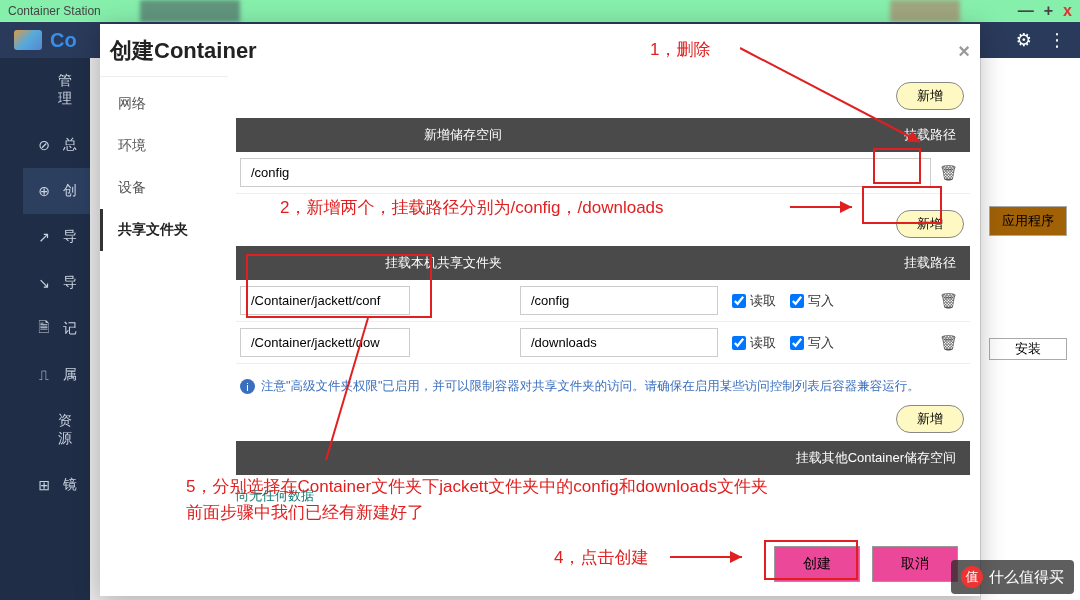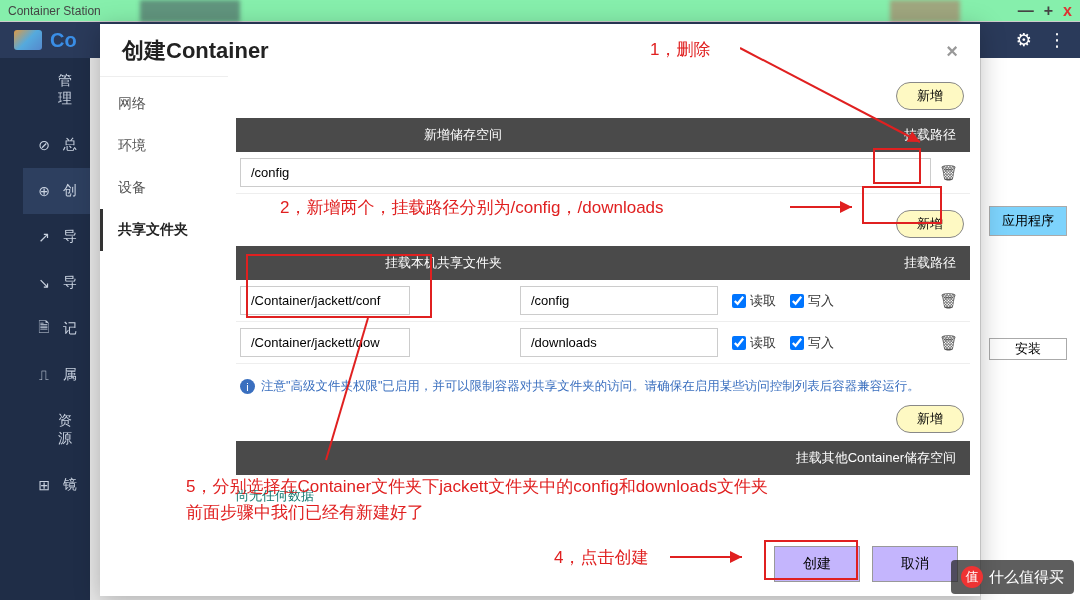--- a/index.html
+++ b/index.html
@@ -13,25 +13,25 @@
 .bgbar .logo { width: 28px; height: 20px; background: linear-gradient(135deg,#d94,#5ad,#58c); border-radius: 3px; margin-right: 8px; }
 .bgbar .t { font-size: 20px; color: #3a8ee6; font-weight: bold; }
 .bgbar .right { margin-left: auto; display: flex; gap: 16px; align-items: center; font-size: 18px; }
 
 .sidebar { position: absolute; top: 58px; left: 0; width: 90px; bottom: 0; background: #1f2d47; color: #c9d2e0; font-size: 14px; }
 .sidebar .item { display: flex; align-items: center; gap: 10px; padding: 14px 12px; border-bottom: 0; margin-left: 23px; }
 .sidebar .item.active { background: #2d3f5f; }
 .sidebar .ic { width: 18px; height: 18px; display: inline-flex; align-items: center; justify-content: center; }
 
 .rightpane { position: absolute; top: 58px; left: 980px; right: 0; bottom: 0; background: #fff; border-left: 1px solid #ddd; }
-.rightpane .btn1 { position: absolute; top: 148px; left: 8px; width: 78px; height: 30px; border: 1px solid #aaa; background: #7dd3fc; font-size: 13px; }
+.rightpane .btn1 { position: absolute; top: 148px; left: 8px; width: 78px; height: 30px; border: 1px solid #aaa; background: #a16207; font-size: 13px; }
 .rightpane .btn2 { position: absolute; top: 280px; left: 8px; width: 78px; height: 22px; border: 1px solid #aaa; background: #fff; font-size: 13px; }
 
 .modal { position: absolute; top: 24px; left: 100px; width: 880px; height: 572px; background: #fff; box-shadow: 0 4px 24px rgba(0,0,0,.25); display: flex; flex-direction: column; }
-.modal-title { padding: 12px 22px 10px; font-size: 22px; font-weight: bold; color: #222; display: flex; align-items: center; }
+.modal-title { padding: 12px 10px 10px; font-size: 22px; font-weight: bold; color: #222; display: flex; align-items: center; }
 .modal-title .close { margin-left: auto; color: #999; font-size: 20px; cursor: pointer; }
 
 .modal-body { flex: 1; display: flex; overflow: hidden; }
 .tabs { width: 128px; border-top: 1px solid #eee; padding-top: 6px; }
 .tabs .tab { padding: 12px 18px; font-size: 14px; color: #555; cursor: pointer; }
 .tabs .tab.active { font-weight: bold; color: #222; border-left: 3px solid #333; padding-left: 15px; }
 
 .content { flex: 1; padding: 4px 10px 0 8px; overflow-y: auto; font-size: 13px; color: #333; position: relative; }
 
 .addbtn { float: right; border: 1px solid #888; background: #fef9c3; border-radius: 16px; padding: 4px 20px; font-size: 13px; cursor: pointer; margin: 2px 6px 8px 0; }
@@ -47,21 +47,21 @@
 .row .ck { display: inline-flex; align-items: center; gap: 4px; font-size: 13px; margin-left: 6px; }
 .row .ck input { width: 14px; height: 14px; }
 .row .trash { margin-left: auto; margin-right: 8px; color: #555; cursor: pointer; font-size: 15px; }
 
 .note { color: #3a6fbf; font-size: 12.5px; padding: 14px 4px 8px 4px; display: flex; gap: 6px; align-items: flex-start; }
 .note .i { width: 15px; height: 15px; border-radius: 50%; background: #3a6fbf; color: #fff; font-size: 11px; display: inline-flex; align-items: center; justify-content: center; flex: 0 0 15px; margin-top: 1px; }
 
 .nodata { text-align: left; padding: 12px 0; color: #0f766e; font-size: 13px; }
 
 .footer { padding: 10px 22px 14px; display: flex; justify-content: flex-end; gap: 12px; }
-.footer button { padding: 8px 28px; border: 1px solid #999; background: #c4b5fd; font-size: 14px; cursor: pointer; }
+.footer button { padding: 8px 28px; border: 1px solid #999; background: #ec4899; font-size: 14px; cursor: pointer; }
 
 .anno { position: absolute; color: #e02020; font-size: 17px; pointer-events: none; z-index: 50; }
 .redbox { position: absolute; border: 2px solid #e02020; pointer-events: none; z-index: 49; }
 .arrow { position: absolute; z-index: 49; pointer-events: none; }
 
 .watermark { position: absolute; right: 6px; bottom: 6px; background: rgba(40,40,40,.75); color: #fff; font-size: 15px; padding: 6px 10px; border-radius: 4px; display: flex; align-items: center; gap: 6px; }
 .watermark .c { width: 22px; height: 22px; border-radius: 50%; background: #e33; color: #fff; display: inline-flex; align-items: center; justify-content: center; font-size: 13px; }
 
 .topblur1 { position: absolute; top: 0; left: 140px; width: 100px; height: 22px; background: rgba(60,60,80,.5); filter: blur(2px); }
 .topblur2 { position: absolute; top: 0; right: 120px; width: 70px; height: 22px; background: rgba(200,60,60,.4); filter: blur(2px); }

